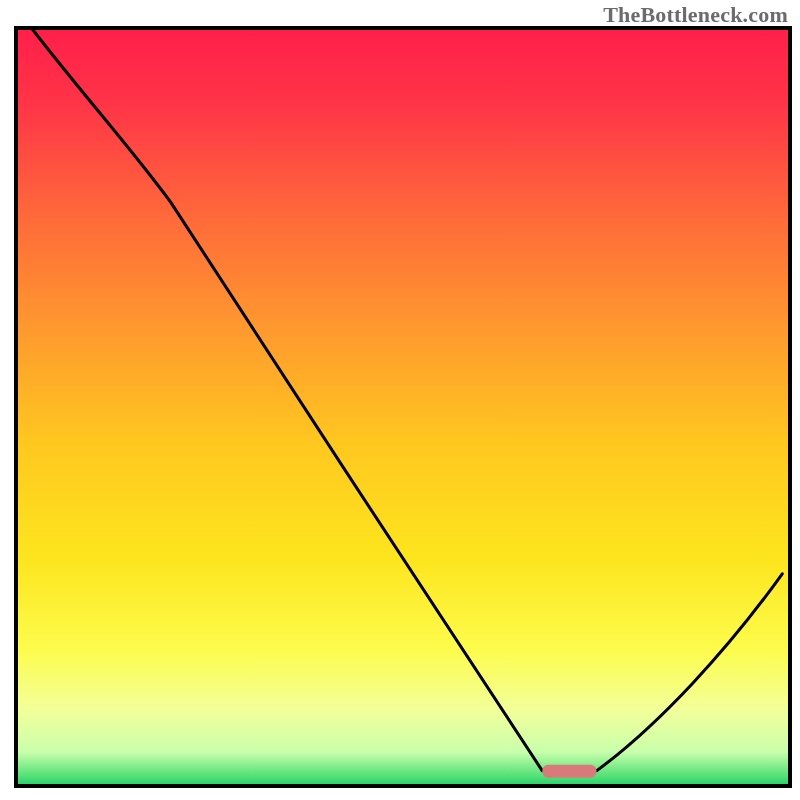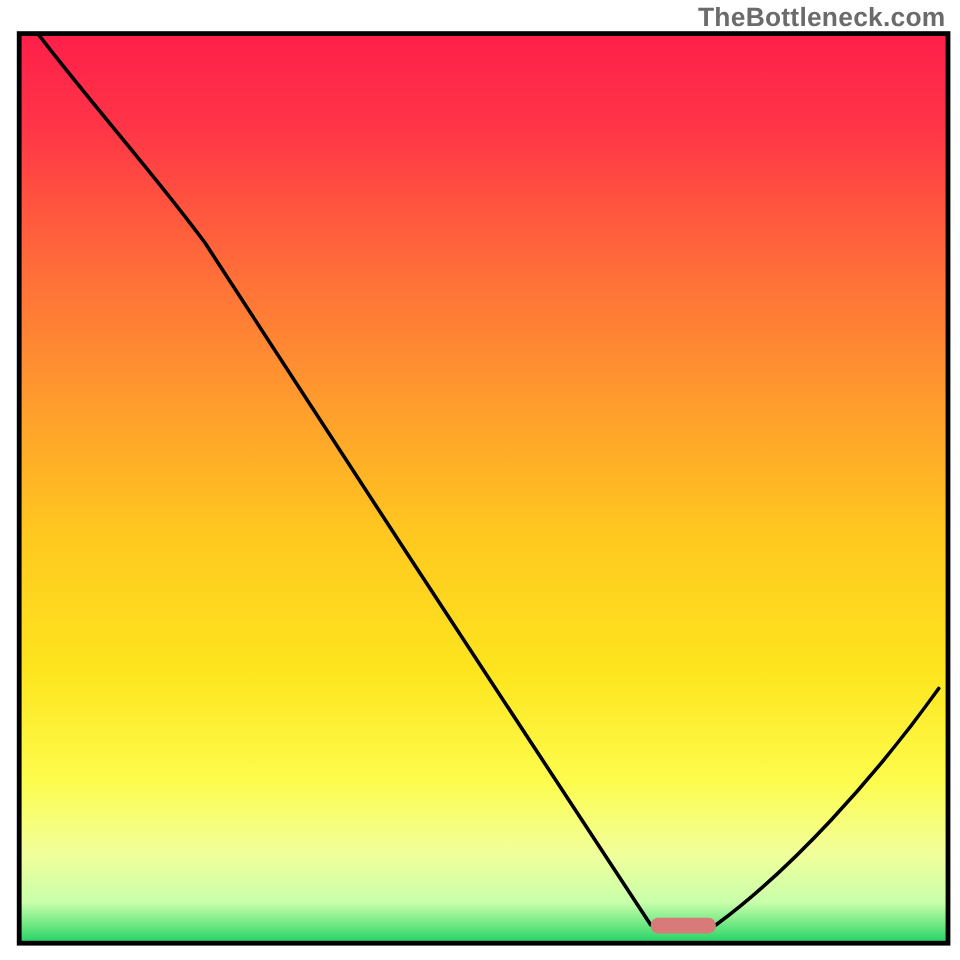--- a/index.html
+++ b/index.html
@@ -21,20 +21,21 @@
   }
   .watermark {
     position: absolute;
     top: 2px;
     right: 12px;
     font-size: 22px;
     font-weight: 600;
     color: #6b6b6b;
     letter-spacing: 0.2px;
     user-select: none;
+    font-family: Liberation Serif, serif;
   }
 </style>
 </head>
 <body>
 
 <div class="stage">
 
   <svg id="chart-svg" width="800" height="800" viewBox="0 0 800 800">
     <defs>
       <linearGradient id="bg-grad" x1="0" y1="0" x2="0" y2="1">

